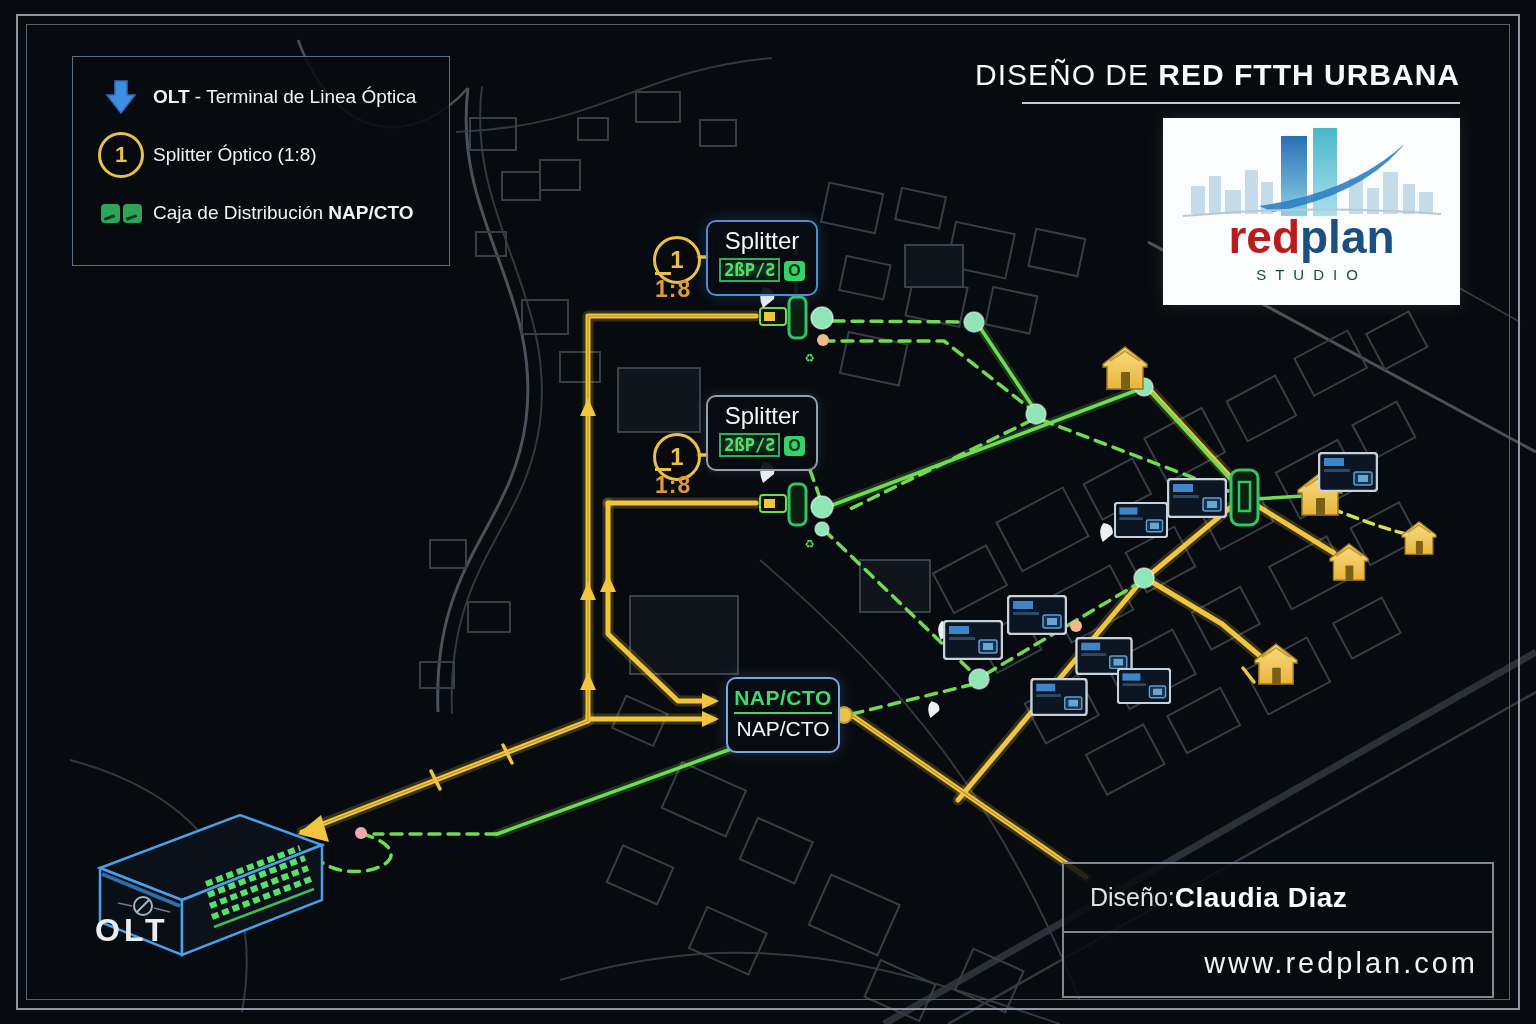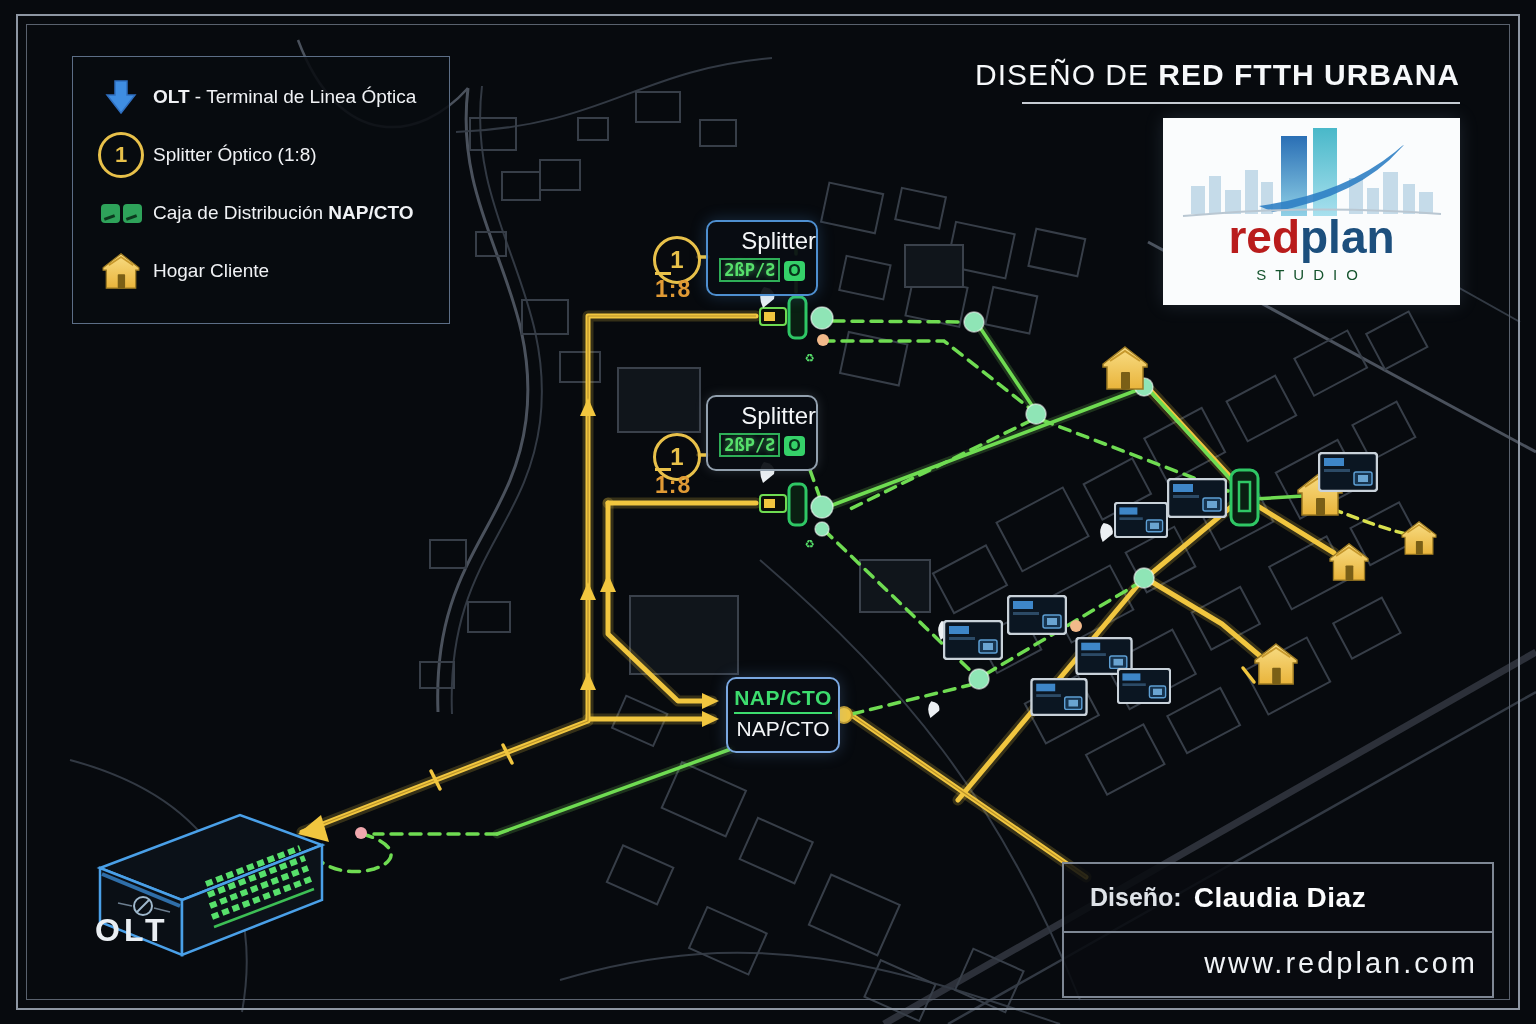--- a/index.html
+++ b/index.html
@@ -43,21 +43,21 @@
             z-index:20;box-shadow:0 0 18px rgba(160,190,220,.15);overflow:hidden;}
   .logo-word{position:absolute;left:0;right:0;top:96px;text-align:center;font-size:46px;font-weight:700;line-height:1;}
   .logo-word .red{color:#b91c1c;} .logo-word .plan{color:#1c4f7d;}
   .logo-studio{position:absolute;left:0;right:0;top:148px;text-align:center;font-size:15px;
                letter-spacing:9px;color:#14532d;font-weight:400;}
 
   
   .netbox{position:absolute;z-index:15;border-radius:10px;background:rgba(9,13,18,.93);text-align:center;}
   .splitter-box{width:108px;height:72px;border:2px solid #4e8fd0;box-shadow:0 0 16px rgba(80,150,230,.25);}
   .splitter-box.gray{border-color:#92a0ae;box-shadow:0 0 12px rgba(160,175,190,.2);}
-  .splitter-box .t{font-size:24px;font-weight:500;color:#f4f6f8;margin-top:5px;text-align:right;}
+  .splitter-box .t{font-size:24px;font-weight:500;color:#f4f6f8;margin-top:5px;}
   .splitter-code{display:inline-block;margin-top:3px;font-family:"DejaVu Sans Mono",monospace;
                  font-size:17px;font-weight:700;color:#57e06b;border:2px solid #2fae58;
                  padding:0 3px;line-height:20px;text-shadow:0 0 6px rgba(80,230,120,.7);}
   .splitter-code-o{display:inline-block;margin-left:4px;font-size:16px;font-weight:800;color:#07331a;
                    background:#35d169;border-radius:4px;padding:0 4px;line-height:20px;}
   .ratio-badge{position:absolute;z-index:15;width:42px;height:42px;border:3px solid #e8c14a;border-radius:50%;
                display:flex;align-items:center;justify-content:center;background:rgba(8,10,14,.7);
                color:#e8c14a;font-size:24px;font-weight:700;}
   .ratio-text{position:absolute;z-index:15;color:#e09a35;font-size:23px;font-weight:700;letter-spacing:1px;}
   .ratio-text:before{content:"";display:block;width:16px;border-top:3px solid #e8c14a;margin-bottom:1px;}
@@ -65,21 +65,21 @@
   .nap-box .g{font-size:21px;font-weight:800;color:#3ddc6e;display:inline-block;margin-top:7px;
               border-bottom:2.5px solid #3ddc6e;padding-bottom:2px;letter-spacing:.5px;}
   .nap-box .w{font-size:21px;font-weight:500;color:#f4f6f8;margin-top:3px;}
 
   
   .olt-label{position:absolute;left:95px;top:912px;z-index:15;font-size:32px;font-weight:700;
              letter-spacing:4px;color:#eaeef2;}
   .footer-box{position:absolute;left:1062px;top:862px;width:428px;height:132px;z-index:20;
               border:2px solid #7e8794;background:rgba(8,11,15,.85);}
   .footer-row1{height:67px;border-bottom:2px solid #7e8794;display:flex;align-items:center;padding-left:26px;}
-  .footer-row1 .dl{font-size:25px;font-weight:700;color:#dfe3e8;margin-right:12px;text-align:right;}
+  .footer-row1 .dl{font-size:25px;font-weight:400;color:#dfe3e8;text-align:right;}
   .footer-row1 .dn{font-size:28px;font-weight:700;color:#fbfcfd;letter-spacing:.5px;}
   .footer-row2{height:61px;display:flex;align-items:center;justify-content:flex-end;padding-right:14px;}
   .footer-row2 .url{font-size:29px;font-weight:400;letter-spacing:3px;color:#f0f3f6;}
 
   
   .bld{stroke:#373e48;fill:none;stroke-width:2;}
   .bldf{stroke:#3a414b;fill:#10151b;stroke-width:2;}
   .road{stroke:#4a515c;fill:none;}
   .roadf{stroke:#323943;fill:none;}
   .yglow{stroke:rgba(241,198,63,.2);stroke-width:11;fill:none;stroke-linejoin:round;stroke-linecap:round;}
@@ -378,28 +378,20 @@
           </span>
         <span class="lb">Splitter Óptico (1:8)</span>
       </li>
       <li>
         <span class="ic">
             <span class="nap-sq"></span>
             <span class="nap-sq"></span>
           </span>
         <span class="lb"><span>Caja de Distribución </span><b>NAP/CTO</b></span>
       </li>
-      <li>
-        <span class="ic">
-          <svg width="38" height="36" viewBox="0 0 46 44">
-              <use href="#house"></use>
-            </svg>
-        </span>
-        <span class="lb">Hogar Cliente</span>
-      </li>
     </ul>
   </div>
 
   <div class="title-block">
     <div class="title-line">
       <span class="thin">DISEÑO DE</span>
       <span class="bold">RED FTTH URBANA</span>
     </div>
     <div class="title-underline"></div>
   </div>

